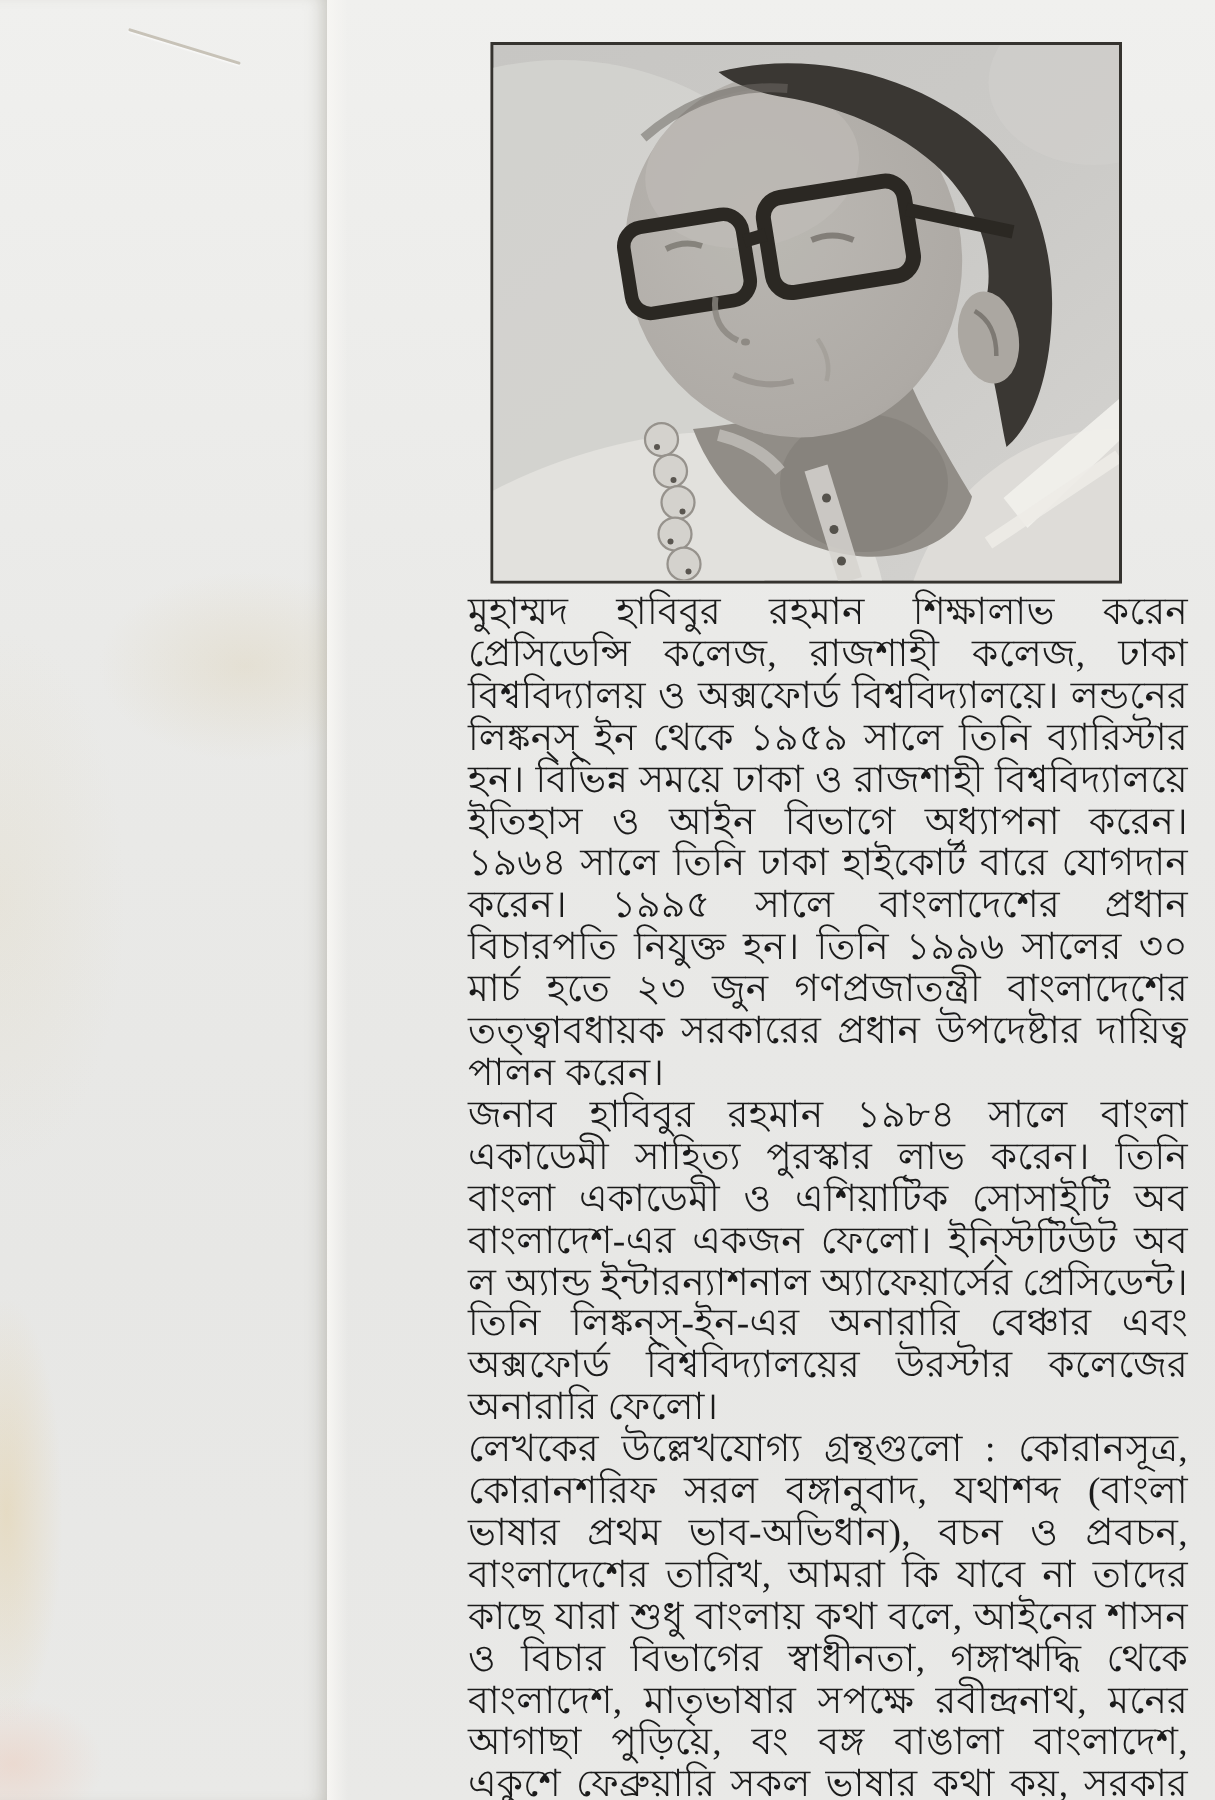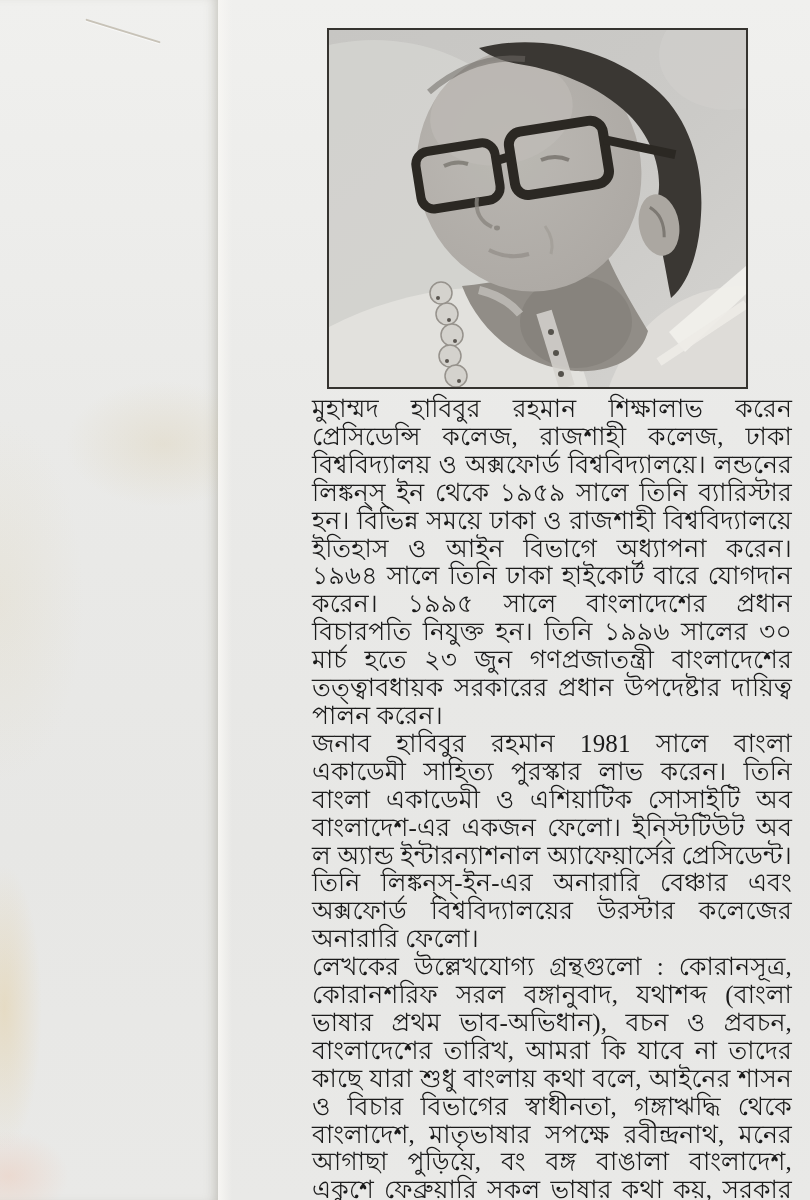--- a/index.html
+++ b/index.html
@@ -158,17 +158,17 @@
         <circle cx="120" cy="290" r="2"></circle>
         <circle cx="126" cy="311" r="2"></circle>
         <circle cx="118" cy="331" r="2"></circle>
         <circle cx="130" cy="351" r="2"></circle>
       </g>
     </svg>
   </div>
 
   <div id="bio-text">
     <p>মুহাম্মদ হাবিবুর রহমান শিক্ষালাভ করেন প্রেসিডেন্সি কলেজ, রাজশাহী কলেজ, ঢাকা বিশ্ববিদ্যালয় ও অক্সফোর্ড বিশ্ববিদ্যালয়ে। লন্ডনের লিঙ্কন্স্ ইন থেকে ১৯৫৯ সালে তিনি ব্যারিস্টার হন। বিভিন্ন সময়ে ঢাকা ও রাজশাহী বিশ্ববিদ্যালয়ে ইতিহাস ও আইন বিভাগে অধ্যাপনা করেন। ১৯৬৪ সালে তিনি ঢাকা হাইকোর্ট বারে যোগদান করেন। ১৯৯৫ সালে বাংলাদেশের প্রধান বিচারপতি নিযুক্ত হন। তিনি ১৯৯৬ সালের ৩০ মার্চ হতে ২৩ জুন গণপ্রজাতন্ত্রী বাংলাদেশের তত্ত্বাবধায়ক সরকারের প্রধান উপদেষ্টার দায়িত্ব পালন করেন।</p>
-    <p>জনাব হাবিবুর রহমান 1981 সালে বাংলা একাডেমী সাহিত্য পুরস্কার লাভ করেন। তিনি বাংলা একাডেমী ও এশিয়াটিক সোসাইটি অব বাংলাদেশ-এর একজন ফেলো। ইন্স্টিটিউট অব ল অ্যান্ড ইন্টারন্যাশনাল অ্যাফেয়ার্সের প্রেসিডেন্ট। তিনি লিঙ্কন্স্-ইন-এর অনারারি বেঞ্চার এবং অক্সফোর্ড বিশ্ববিদ্যালয়ের উরস্টার কলেজের অনারারি ফেলো।</p>
+    <p>জনাব হাবিবুর রহমান ১৯৮৪ সালে বাংলা একাডেমী সাহিত্য পুরস্কার লাভ করেন। তিনি বাংলা একাডেমী ও এশিয়াটিক সোসাইটি অব বাংলাদেশ-এর একজন ফেলো। ইন্স্টিটিউট অব ল অ্যান্ড ইন্টারন্যাশনাল অ্যাফেয়ার্সের প্রেসিডেন্ট। তিনি লিঙ্কন্স্-ইন-এর অনারারি বেঞ্চার এবং অক্সফোর্ড বিশ্ববিদ্যালয়ের উরস্টার কলেজের অনারারি ফেলো।</p>
     <p>লেখকের উল্লেখযোগ্য গ্রন্থগুলো : কোরানসূত্র, কোরানশরিফ সরল বঙ্গানুবাদ, যথাশব্দ (বাংলা ভাষার প্রথম ভাব-অভিধান), বচন ও প্রবচন, বাংলাদেশের তারিখ, আমরা কি যাবে না তাদের কাছে যারা শুধু বাংলায় কথা বলে, আইনের শাসন ও বিচার বিভাগের স্বাধীনতা, গঙ্গাঋদ্ধি থেকে বাংলাদেশ, মাতৃভাষার সপক্ষে রবীন্দ্রনাথ, মনের আগাছা পুড়িয়ে, বং বঙ্গ বাঙালা বাংলাদেশ, একুশে ফেব্রুয়ারি সকল ভাষার কথা কয়, সরকার সংবিধান ও অধিকার, জাগো ওঠো দাঁড়াও বাংলাদেশ, মিত্রাক্ষর।</p>
   </div>
 
 </div>
 
 </body></html>

